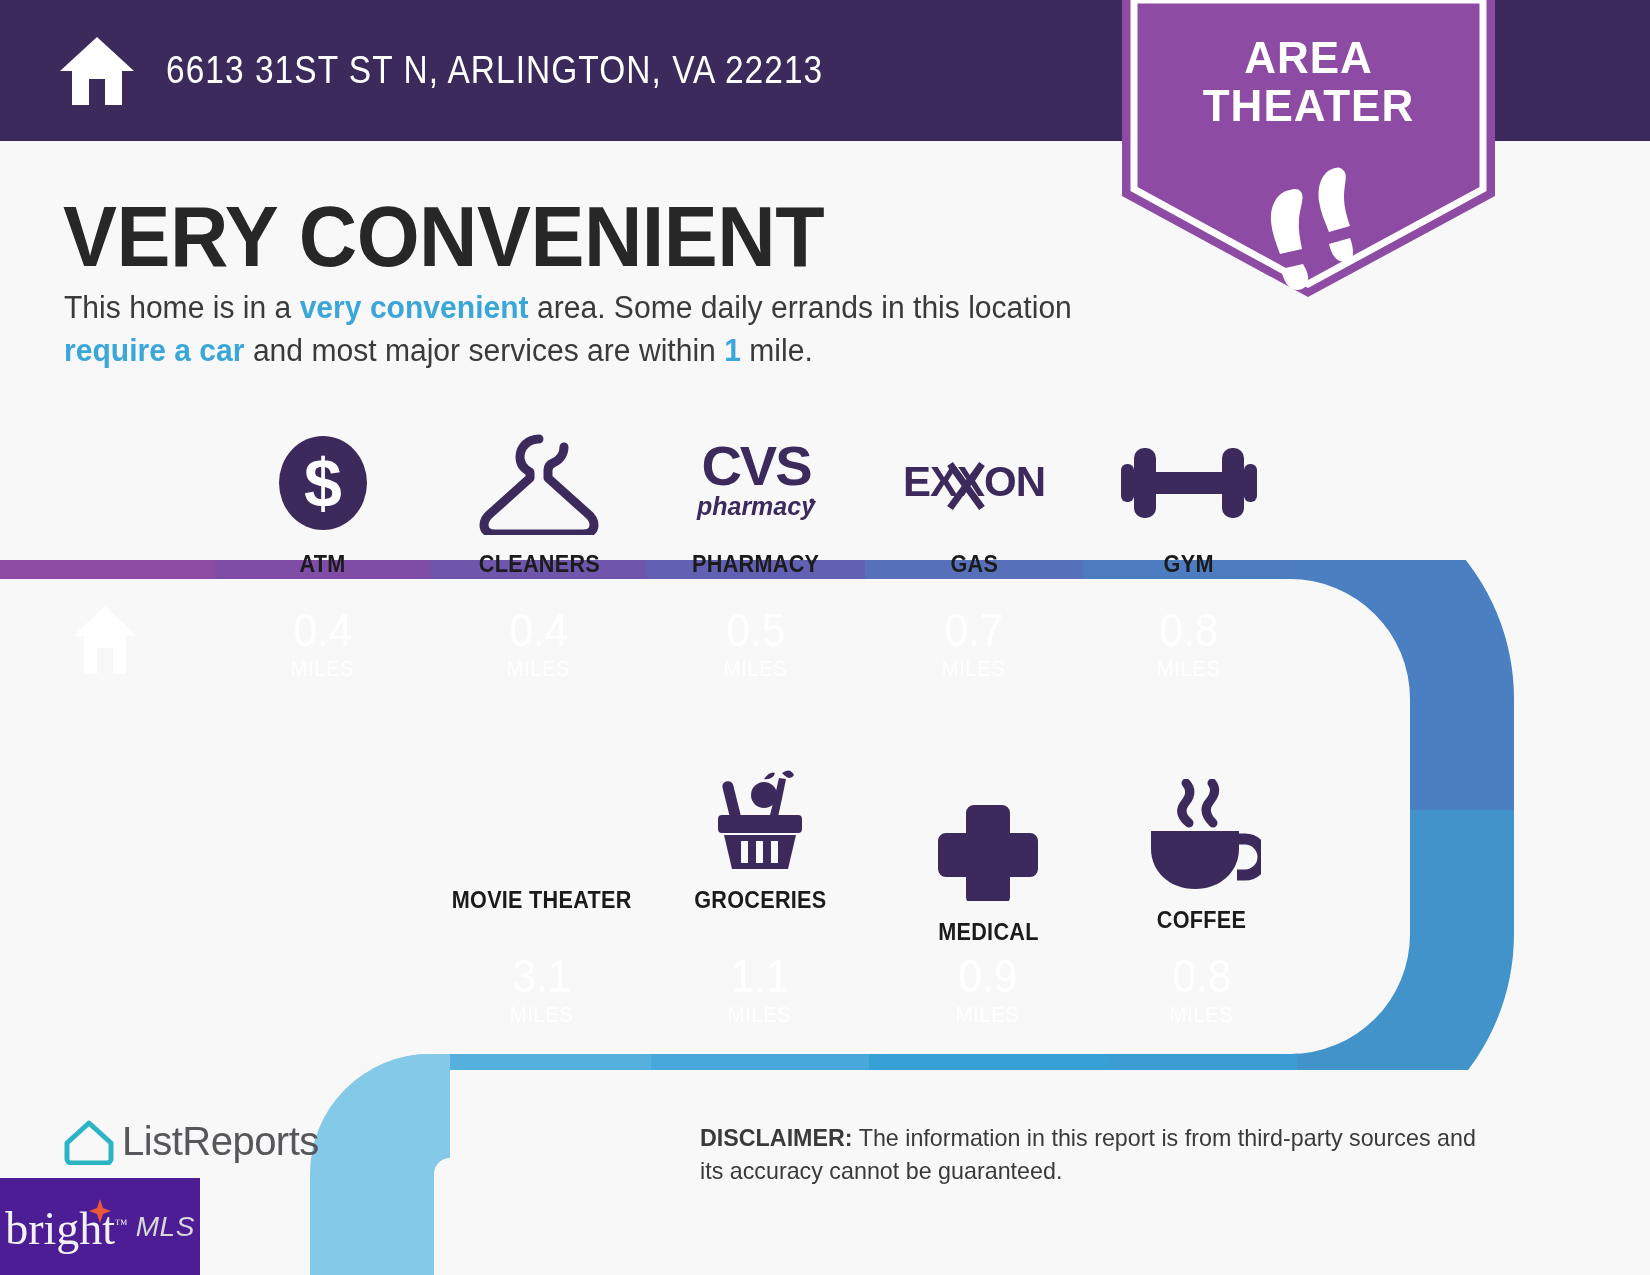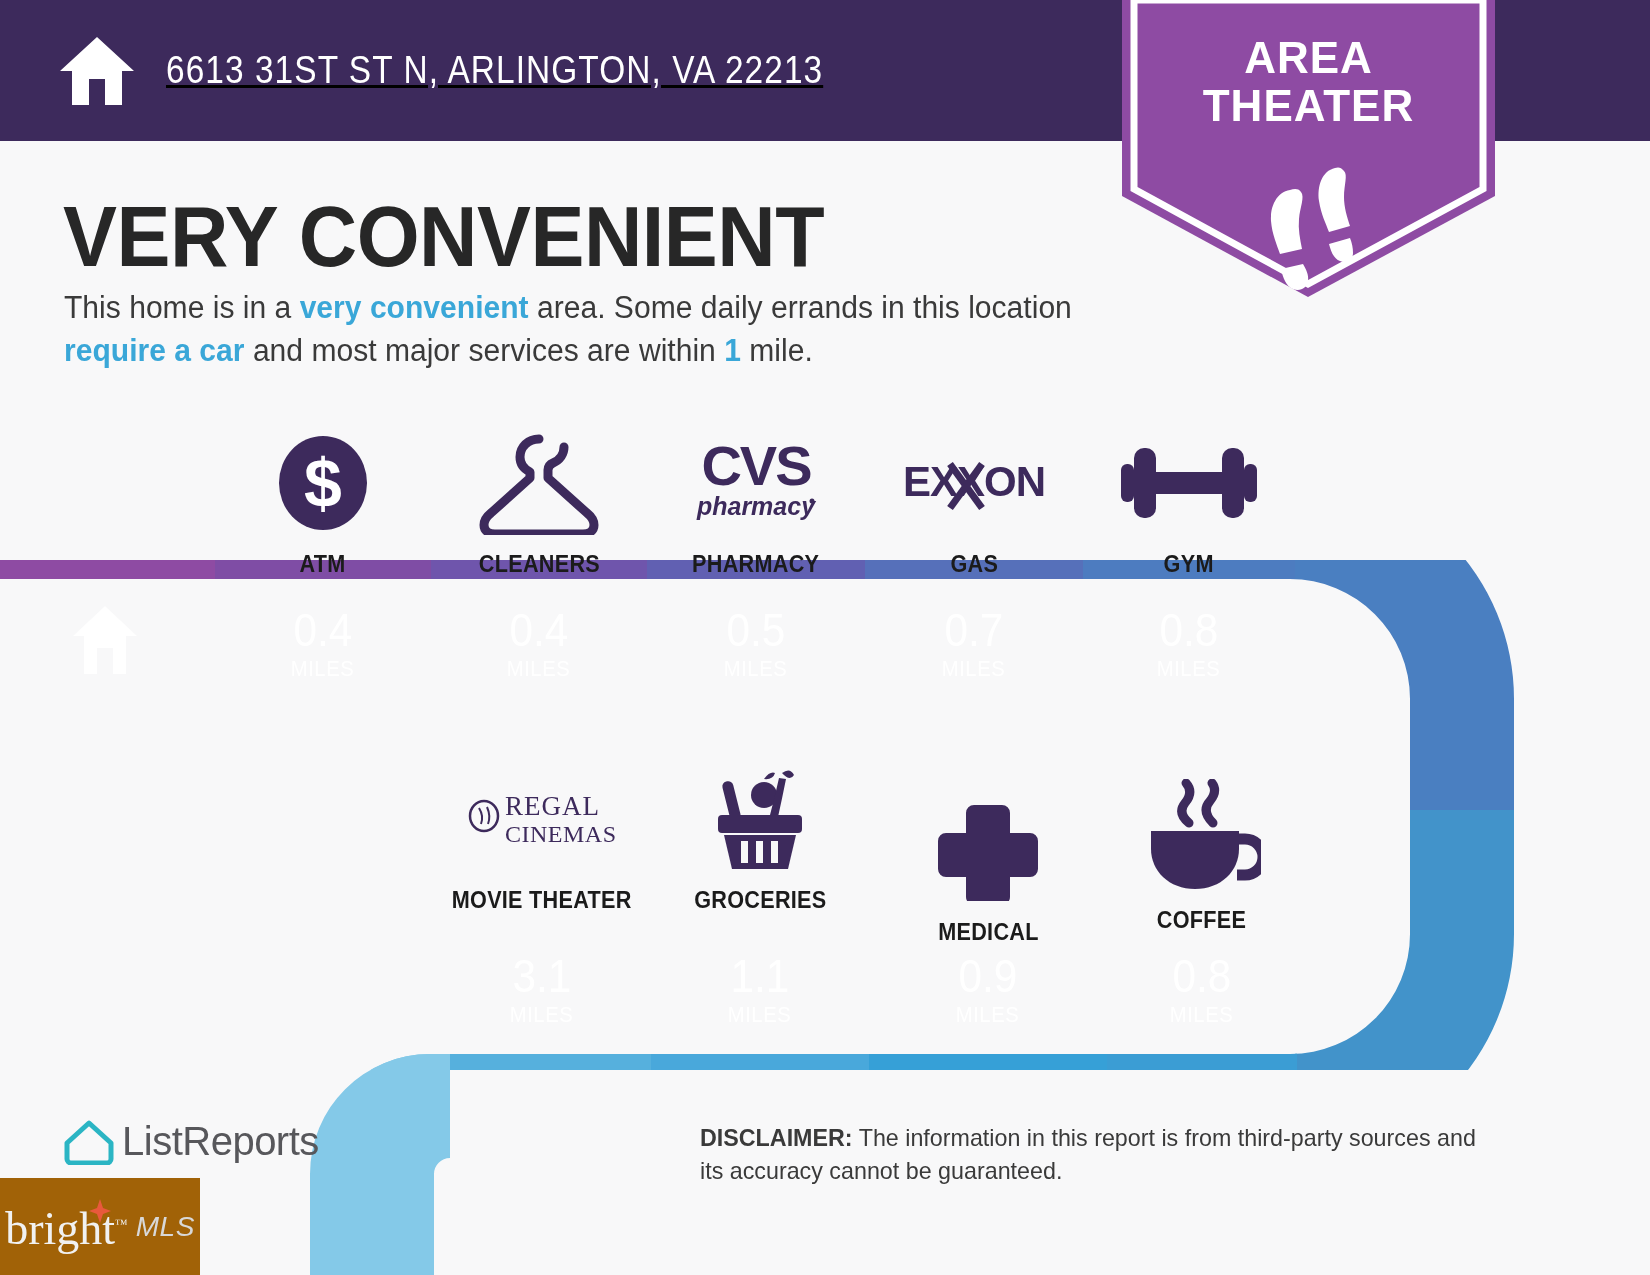--- a/index.html
+++ b/index.html
@@ -8,21 +8,21 @@
     background:#f8f8f9;
     font-family:"Liberation Sans", sans-serif;
     position:relative;
     overflow:hidden;
   }
 
   
   .header {
     position:absolute; left:0; top:0; width:1650px; height:141px;
     background:#3d2a5c;
-    display:flex; align-items:center;text-decoration:underline;
+    display:flex; align-items:center;
   }
   .header-home-icon { margin-left:58px; width:78px; height:72px; display:block; }
   .header-address {
     margin-left:30px;
     color:#ffffff;
     font-size:38px;
     font-weight:400;
     letter-spacing:1.2px;
     font-family:"Liberation Sans Narrow","Liberation Sans",sans-serif;
     transform:scaleX(0.88);
@@ -107,21 +107,21 @@
     position:absolute; left:62px; top:1117px; z-index:4;
     display:flex; align-items:center;
   }
   .lr-word {
     margin-left:6px;
     font-size:40px; color:#57575b; font-weight:400;
     letter-spacing:-0.5px;
   }
   .mls-badge {
     position:absolute; left:0; top:1178px; width:200px; height:97px;
-    background:#a16207; z-index:7;
+    background:#4c1d95; z-index:7;
     display:flex; align-items:center; justify-content:center;
   }
   .mls-bright {
     font-family:"Liberation Serif", serif;
     font-size:46px; color:#f1f1f1; font-weight:400;
     position:relative; line-height:46px;
   }
   .mls-tm { font-size:13px; vertical-align:super; color:#f1f1f1; }
   .mls-mls {
     font-size:28px; color:#d8d8d8; margin-left:8px;
@@ -292,28 +292,20 @@
 <div class="seg" style="left:865px; top:579px; width:218px; height:130px;">
   <div class="val">0.7</div>
   <div class="unit">MILES</div>
 </div>
 <div class="seg" style="left:1083px; top:579px; width:212px; height:130px;">
   <div class="val">0.8</div>
   <div class="unit">MILES</div>
 </div>
 
 <div class="icon-cell" style="left:433px; top:766px; width:218px; height:148px;">
-  <div class="icon-box">
-    <svg width="150" height="66" viewBox="0 0 150 66">
-      <ellipse cx="17" cy="30" rx="14" ry="15" fill="none" stroke="#3d2a5c" stroke-width="2.5"></ellipse>
-      <path d="M12 22 q5 8 2 16 M20 21 q4 9 1 17" stroke="#3d2a5c" stroke-width="2" fill="none"></path>
-      <text x="38" y="29" font-family="Liberation Serif, serif" font-size="27" fill="#3d2a5c" letter-spacing="1">REGAL</text>
-      <text x="38" y="56" font-family="Liberation Serif, serif" font-size="24" fill="#3d2a5c" letter-spacing="0.5">CINEMAS</text>
-    </svg>
-  </div>
   <div class="icon-label">MOVIE THEATER</div>
 </div>
 
 <div class="icon-cell" style="left:651px; top:766px; width:218px; height:148px;">
   <div class="icon-box">
     <svg width="108" height="112" viewBox="0 0 108 112">
       <g fill="#3d2a5c">
         <rect x="20" y="22" width="11" height="40" rx="5" transform="rotate(-14 25 42)"></rect>
         <circle cx="58" cy="36" r="13"></circle>
         <path d="M58 20 q6 -8 11 -6 q-2 7 -11 6 Z"></path>

